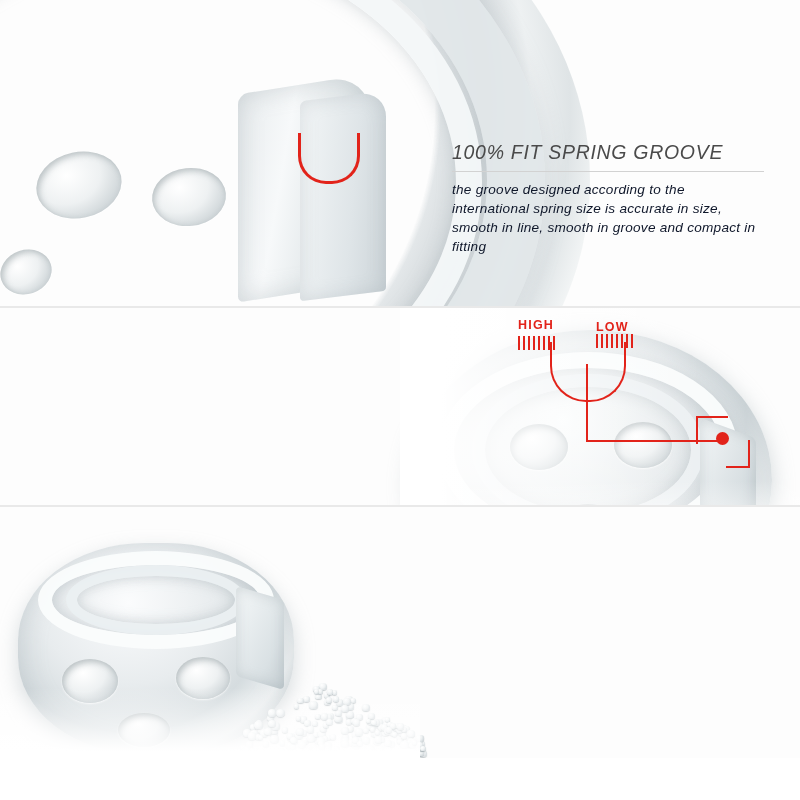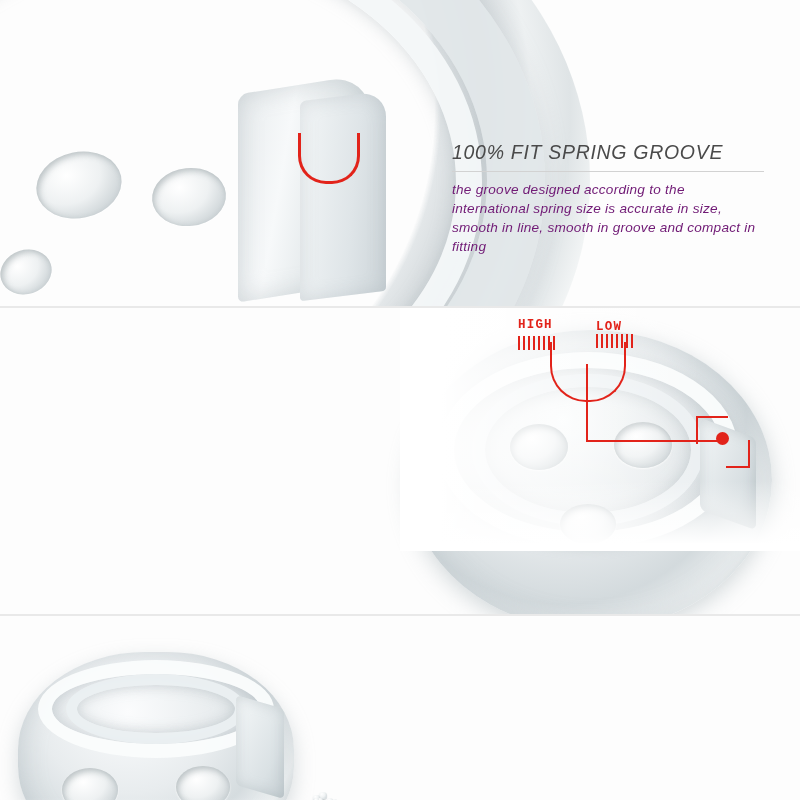--- a/index.html
+++ b/index.html
@@ -22,21 +22,21 @@
   }
 
   
   .panel {
     position: relative;
     width: 800px;
     overflow: hidden;
     background: #fdfdfd;
   }
   .panel-1 { height: 306px; font-style: italic; }
-  .panel-2 { height: 306px; font-family: Liberation Mono, monospace; }
+  .panel-2 { height: 197px; }
   .panel-3 { height: 251px; }
 
   .divider {
     width: 800px;
     height: 2px;
     background: #e9e9e9;
   }
 
   
   .textblock {
@@ -51,21 +51,21 @@
     font-weight: 400;
   }
   .rule {
     height: 1px;
     background: #d2d2d2;
     margin: 7px 0 8px 0;
   }
   .body {
     font-size: 13.6px;
     line-height: 19px;
-    color: #701a75;
+    color: #0f172a;
     letter-spacing: 0.25px;
   }
 
   
   .tb1 { left: 452px; top: 141px; width: 320px; }
   .tb1 .rule { width: 312px; }
   .tb1 .body { width: 312px; }
 
   
   .art { position: absolute; }

